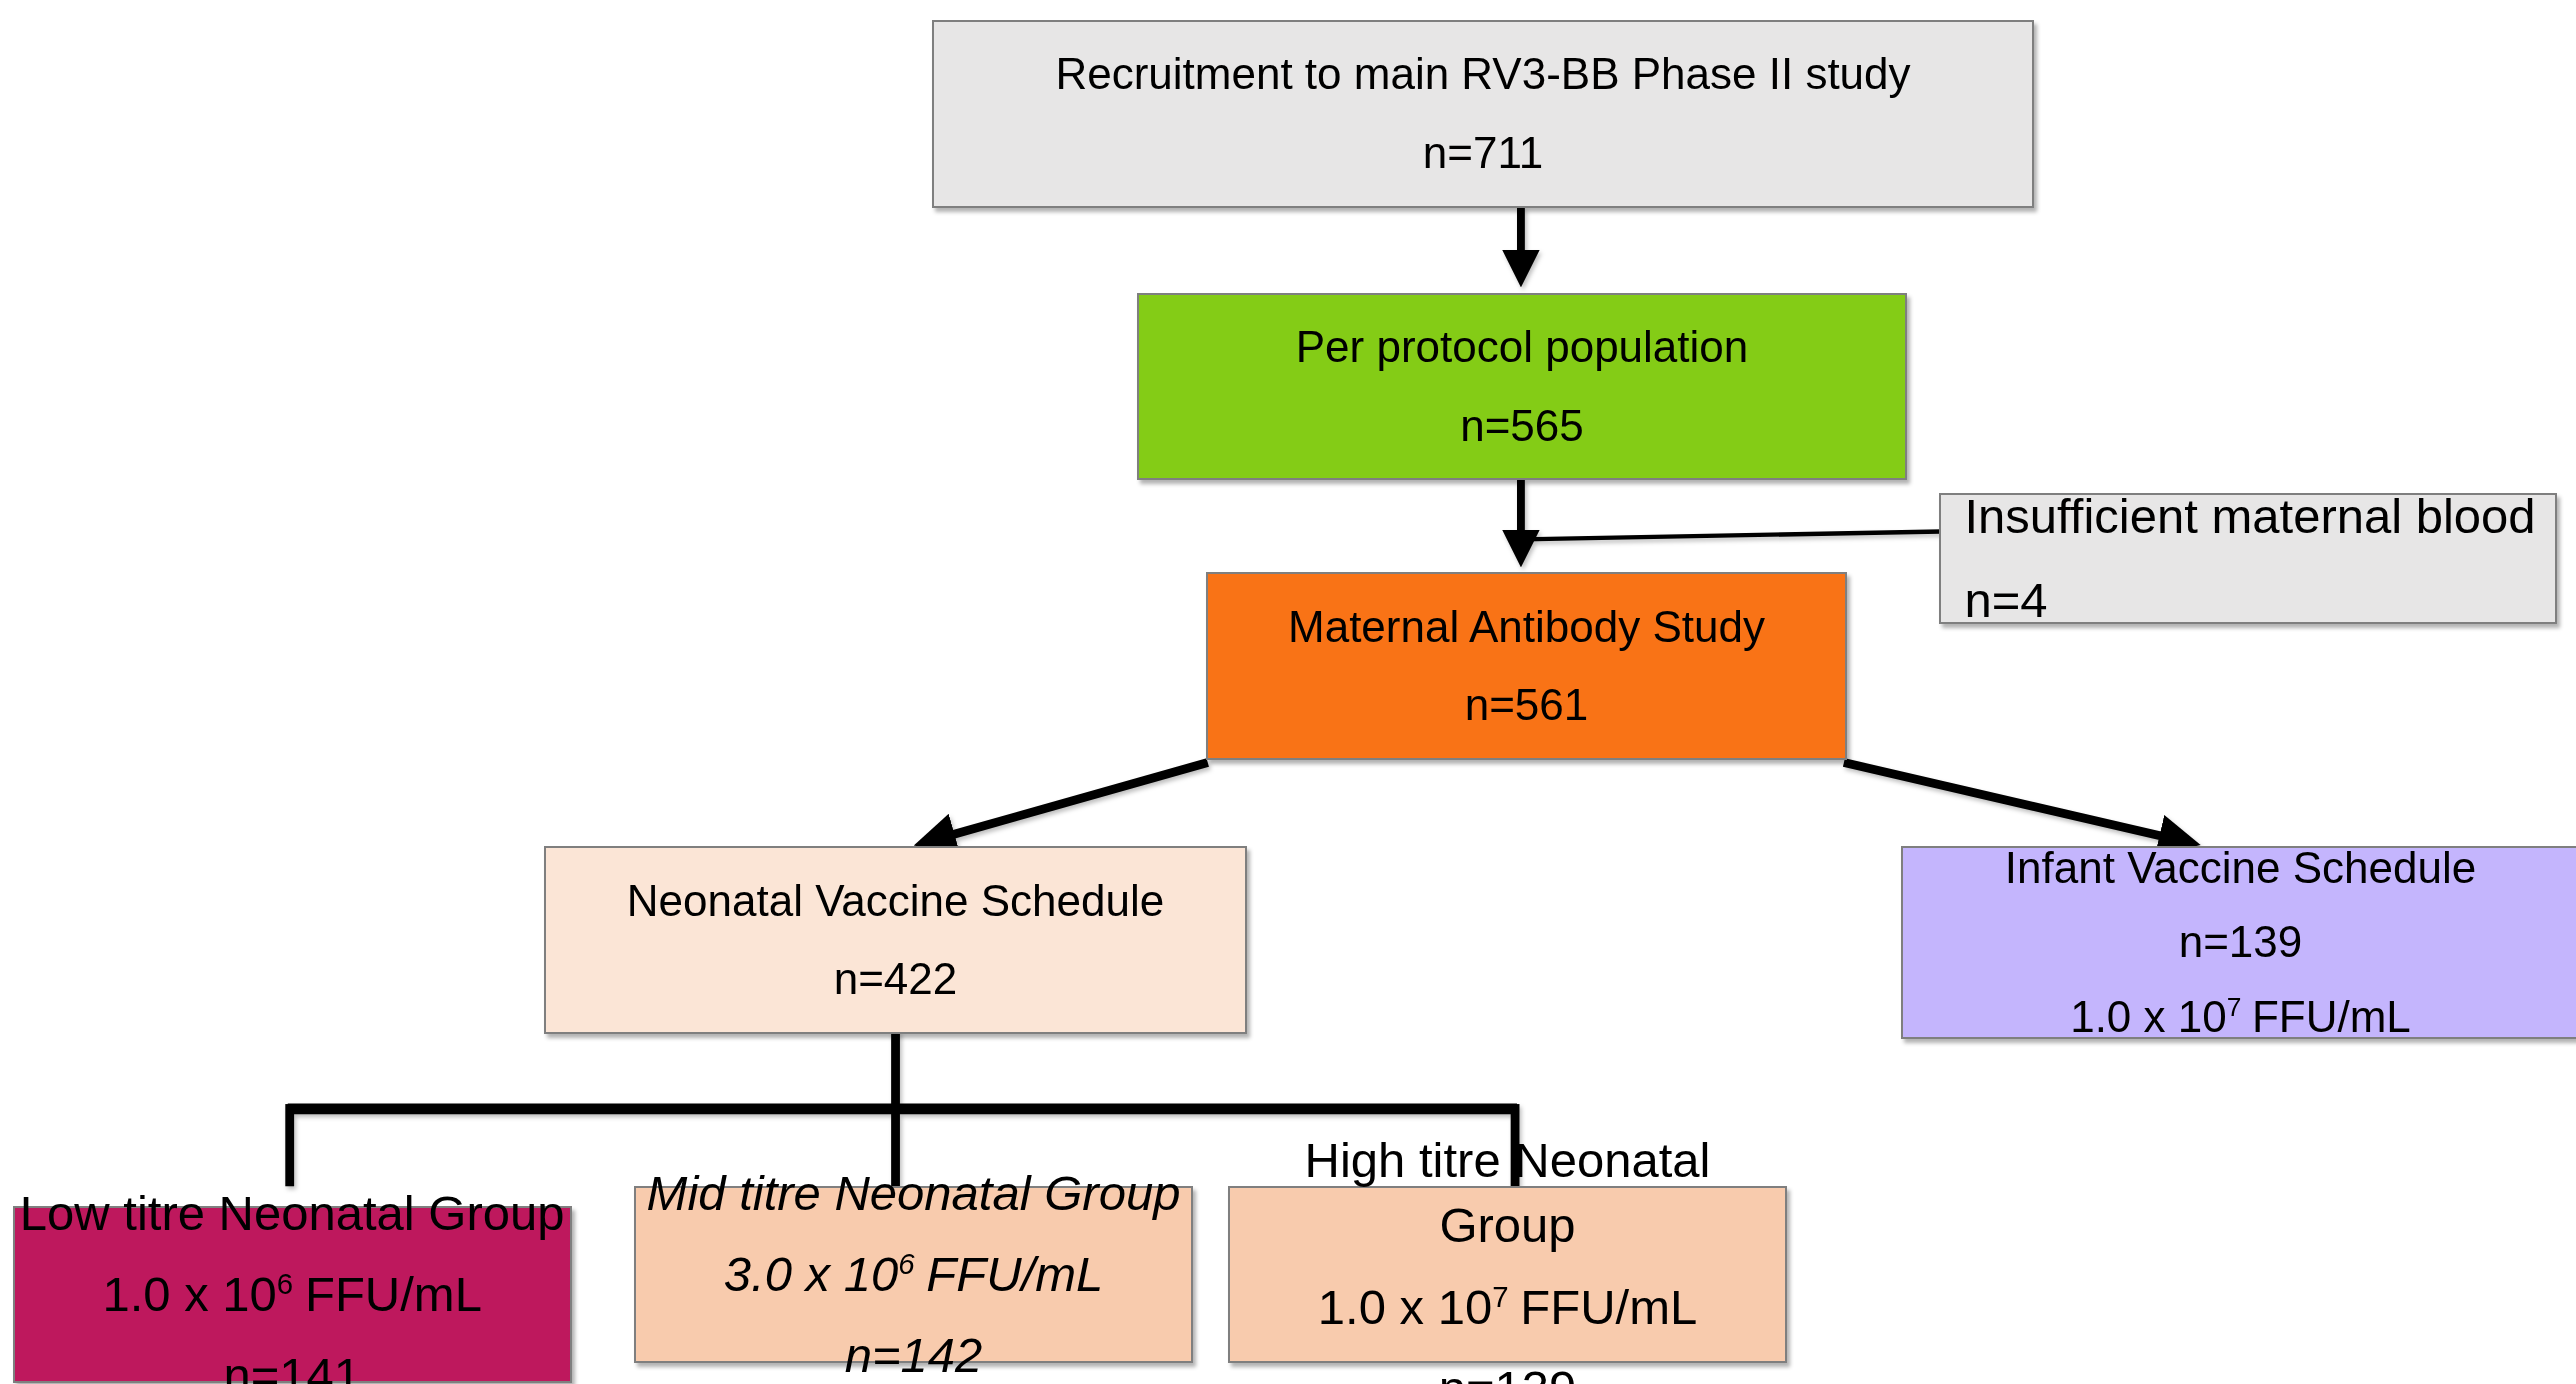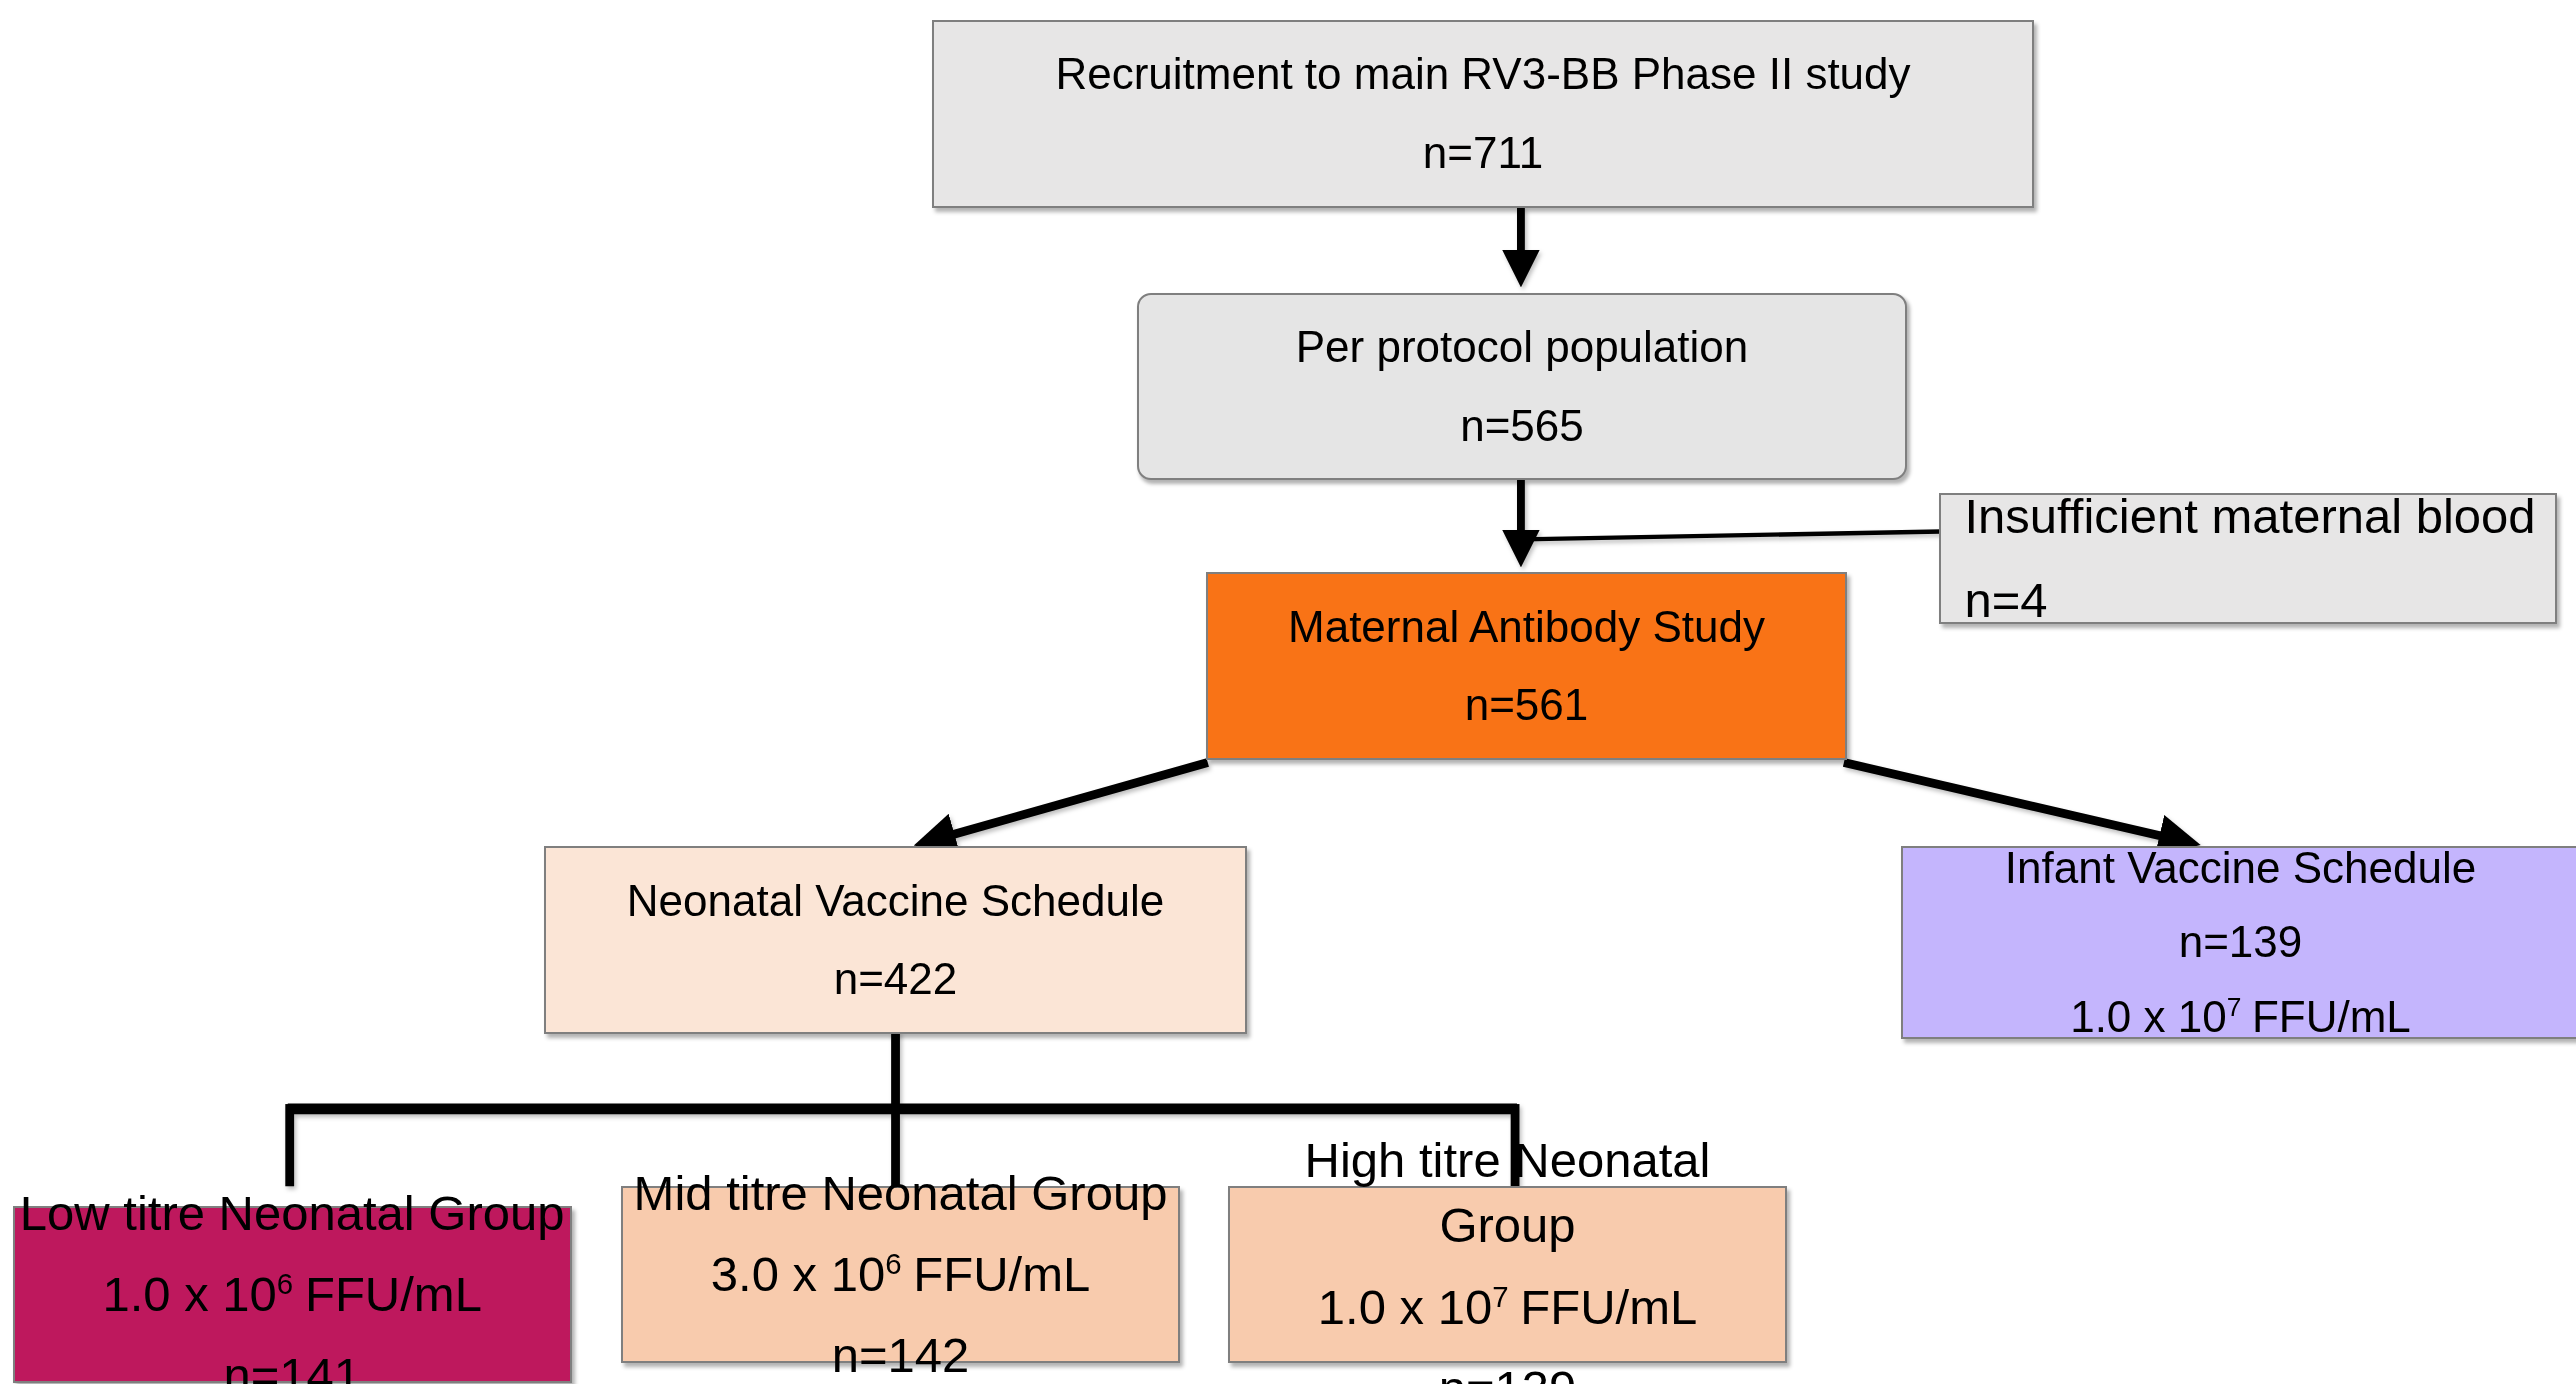--- a/index.html
+++ b/index.html
@@ -42,21 +42,21 @@
   }
   .unit { margin-left:0.24em; }
   
   #box-recruitment   { left:932px;  top:19.6px;   width:1102px; height:188px; }
   #box-per-protocol  { left:1137px; top:293px;  width:770px;  height:187px; }
   #box-insufficient  { left:1939px; top:493px;  width:618px;  height:131px; line-height:1.38; }
   #box-maternal      { left:1206px; top:572px;  width:641px;  height:188px; }
   #box-neonatal      { left:544px;  top:846px;  width:703px;  height:188px; }
   #box-infant        { left:1877px; top:846px;  width:679px;  height:193px; }
   #box-low           { left:12.7px;   top:1186px; width:559px;  height:177px; }
-  #box-mid           { left:621px;  top:1186px; width:559px;  height:177px; }
+  #box-mid           { left:634px;  top:1186px; width:559px;  height:177px;font-style:italic; }
   #box-high          { left:1228px; top:1186px; width:559px;  height:177px; }
   .connectors {
     position:absolute;
     left:0; top:0;
     width:2576px; height:1385px;
     pointer-events:none;
     filter:drop-shadow(2.9px 3.9px 2px rgba(0,0,0,0.25));
   }
   .connectors line { stroke:#000000; }
 </style>
@@ -80,21 +80,21 @@
     <line x1="294" y1="1133" x2="1550" y2="1133" stroke-width="11"></line>
     <line x1="296" y1="1128" x2="296" y2="1212" stroke-width="9"></line>
     <line x1="1548" y1="1128" x2="1548" y2="1212" stroke-width="9"></line>
   </svg>
 
   <div class="box" id="box-recruitment" style="background-color: rgb(231, 230, 230);">
     <div>Recruitment to main RV3-BB Phase II study</div>
     <div>n=711</div>
   </div>
 
-  <div class="box" id="box-per-protocol" style="background-color: #e5e5e5; border-radius: 14px;">
+  <div class="box" id="box-per-protocol" style="background-color: #84cc16;">
     <div>Per protocol population</div>
     <div>n=565</div>
   </div>
 
   <div class="box box--left box--small" id="box-insufficient" style="background-color: rgb(231, 230, 230);">
     <div>Insufficient maternal blood</div>
     <div>n=4</div>
   </div>
 
   <div class="box" id="box-maternal" style="background-color: #f97316;">

